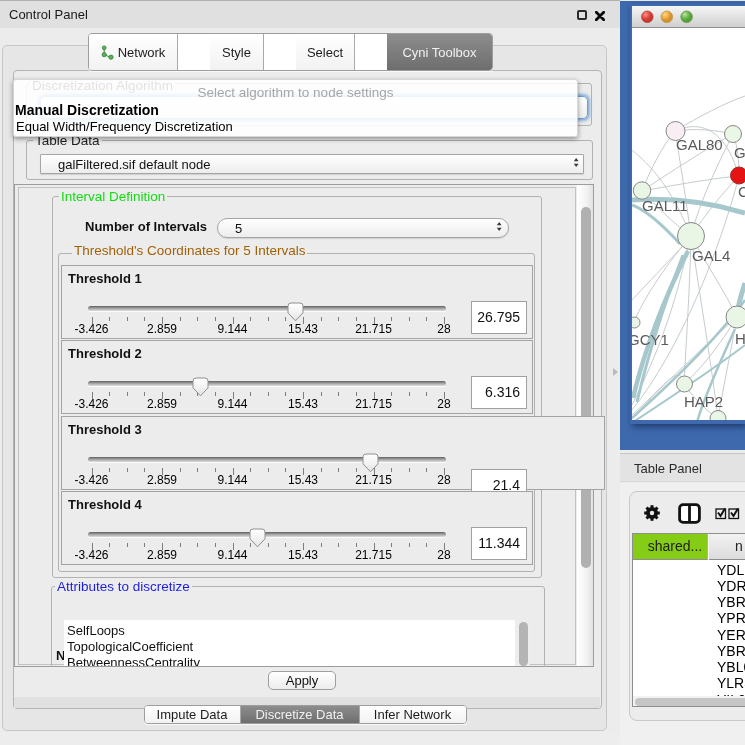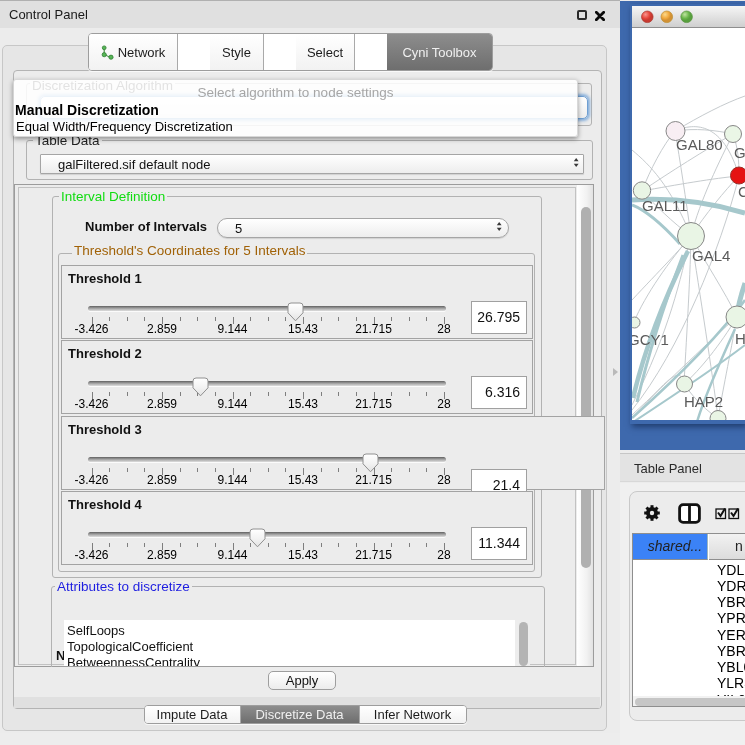--- a/index.html
+++ b/index.html
@@ -400,18 +400,18 @@
 <svg class="abs" style="left:715px;top:506px;" width="26" height="14" viewBox="0 0 26 14">
   <g fill="none" stroke="#111">
     <rect x="1" y="3" width="9.5" height="9.5" stroke-width="1.3"></rect>
     <path d="M3 6.5 L5.5 10 L10 2.5" stroke-width="2"></path>
     <rect x="14" y="3" width="9.5" height="9.5" stroke-width="1.3"></rect>
     <path d="M16 6.5 L18.5 10 L23 2.5" stroke-width="2"></path>
   </g>
 </svg>
 
 <div class="abs" style="left:632px;top:533px;width:113px;height:174px;background:#fff;border:1px solid #8e8e8e;border-right:none;overflow:hidden;">
-  <div style="position:absolute;left:0;top:0;width:75px;height:26px;background:#3b82f6;border-right:1px solid #9db6bf;border-bottom:1px solid #8e8e8e;font-size:14px;color:#222;text-align:center;line-height:25px;text-indent:10px;font-style:italic;">shared...</div>
+  <div style="position:absolute;left:0;top:0;width:75px;height:26px;background:#84cc16;border-right:1px solid #9db6bf;border-bottom:1px solid #8e8e8e;font-size:14px;color:#222;text-align:center;line-height:25px;text-indent:10px;">shared...</div>
   <div style="position:absolute;left:76px;top:0;width:40px;height:26px;background:linear-gradient(#f2f2f2,#dcdcdc);border-bottom:1px solid #8e8e8e;font-size:14px;color:#222;padding-left:26px;line-height:25px;">n</div>
   <div style="position:absolute;left:84px;top:27.5px;width:60px;font-size:14px;color:#000;line-height:16.25px;">YDL1<br>YDR2<br>YBR0<br>YPR1<br>YER0<br>YBR0<br>YBL0<br>YLR3<br>YIL0</div>
   <div style="position:absolute;left:0;top:161.5px;width:113px;height:12px;background:#f2f2f2;"></div>
   <div style="position:absolute;left:2px;top:164px;width:120px;height:7.5px;background:#c6c6c6;border-radius:4px;"></div>
 </div>
 
 </body></html>

